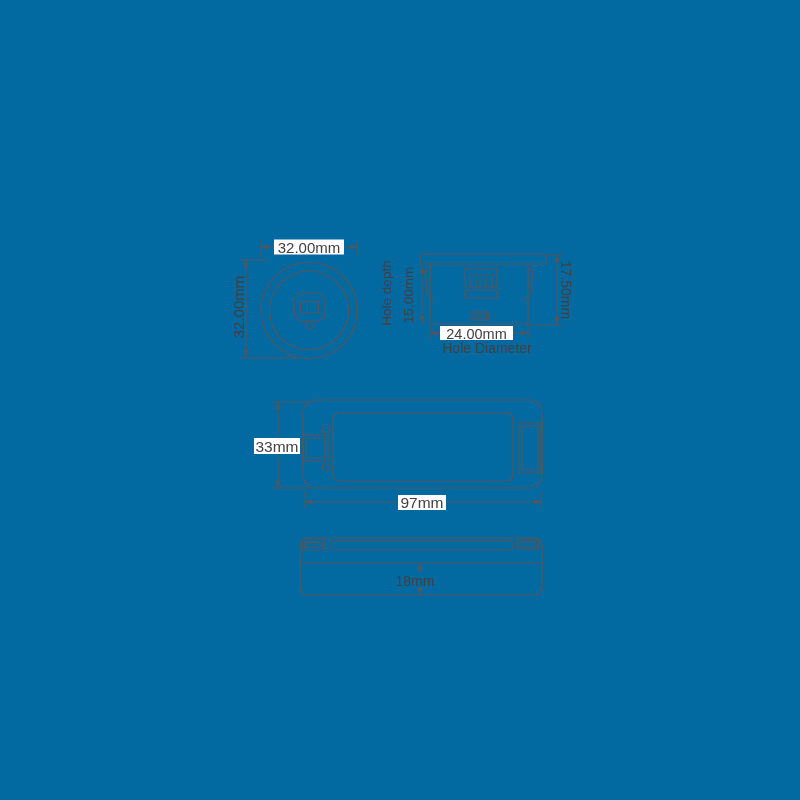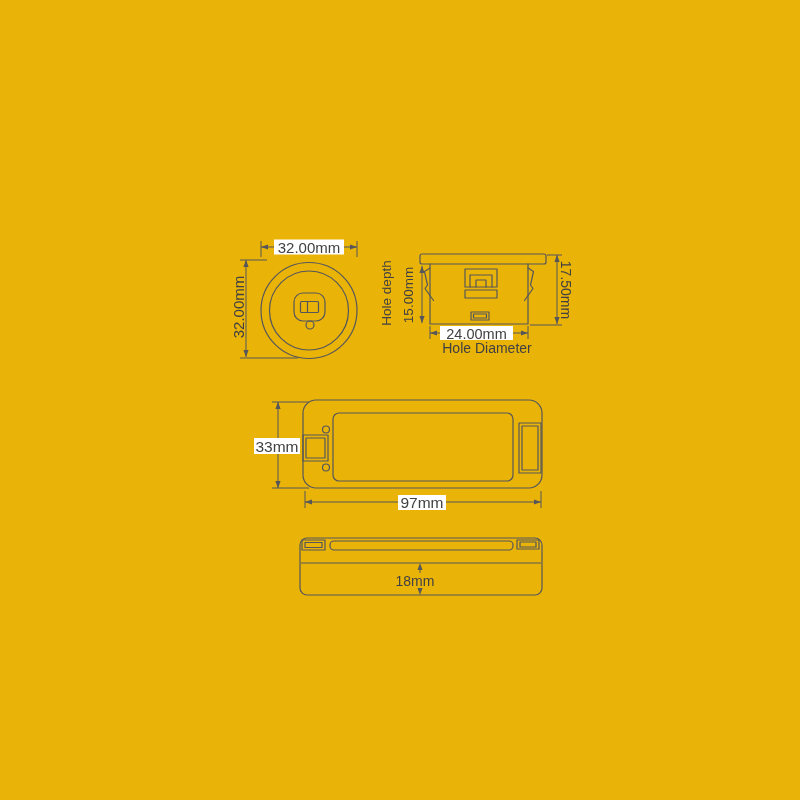--- a/index.html
+++ b/index.html
@@ -7,21 +7,21 @@
     padding: 0;
     width: 800px;
     height: 800px;
     background: #ffffff;
     overflow: hidden;
   }
   .canvas {
     position: relative;
     width: 800px;
     height: 800px;
-    background: #eab308;
+    background: #0369a1;
   }
   svg { position: absolute; left: 0; top: 0; }
   svg text {
     font-family: "Liberation Sans", sans-serif;
     fill: #414042;
   }
   .outline { fill: none; stroke: #55565a; stroke-width: 1.2; stroke-linejoin: round; stroke-linecap: round; }
   .dimline { fill: none; stroke: #55565a; stroke-width: 1; stroke-linecap: butt; }
   .arrow   { fill: #55565a; stroke: none; }
   .mask    { fill: #ffffff; stroke: none; }

